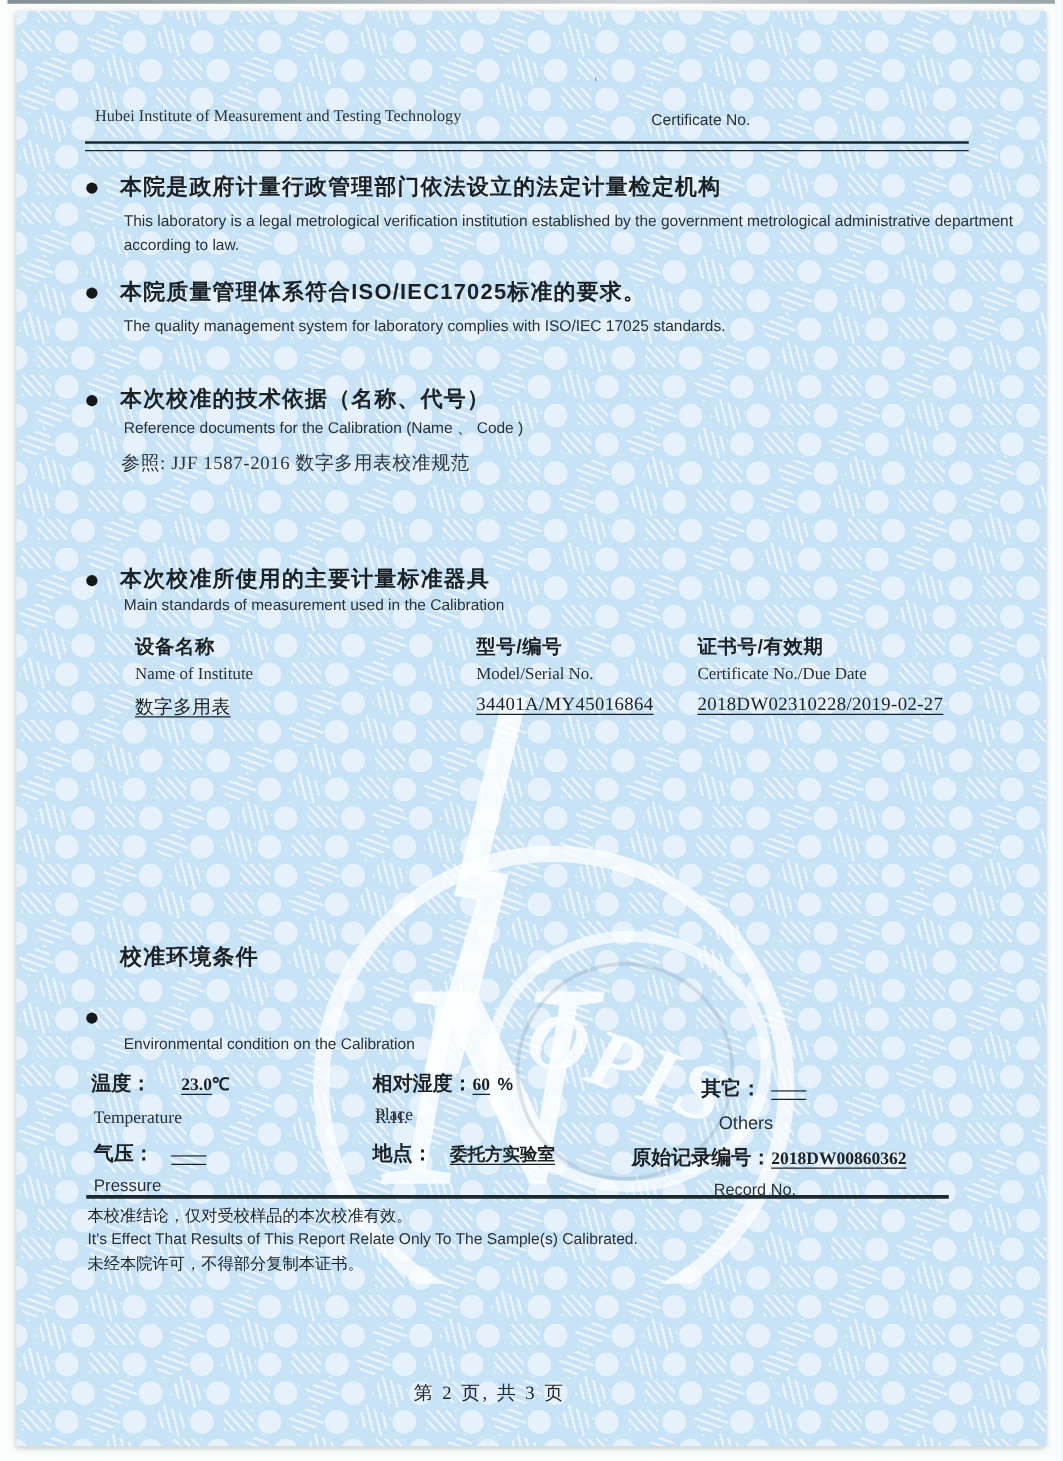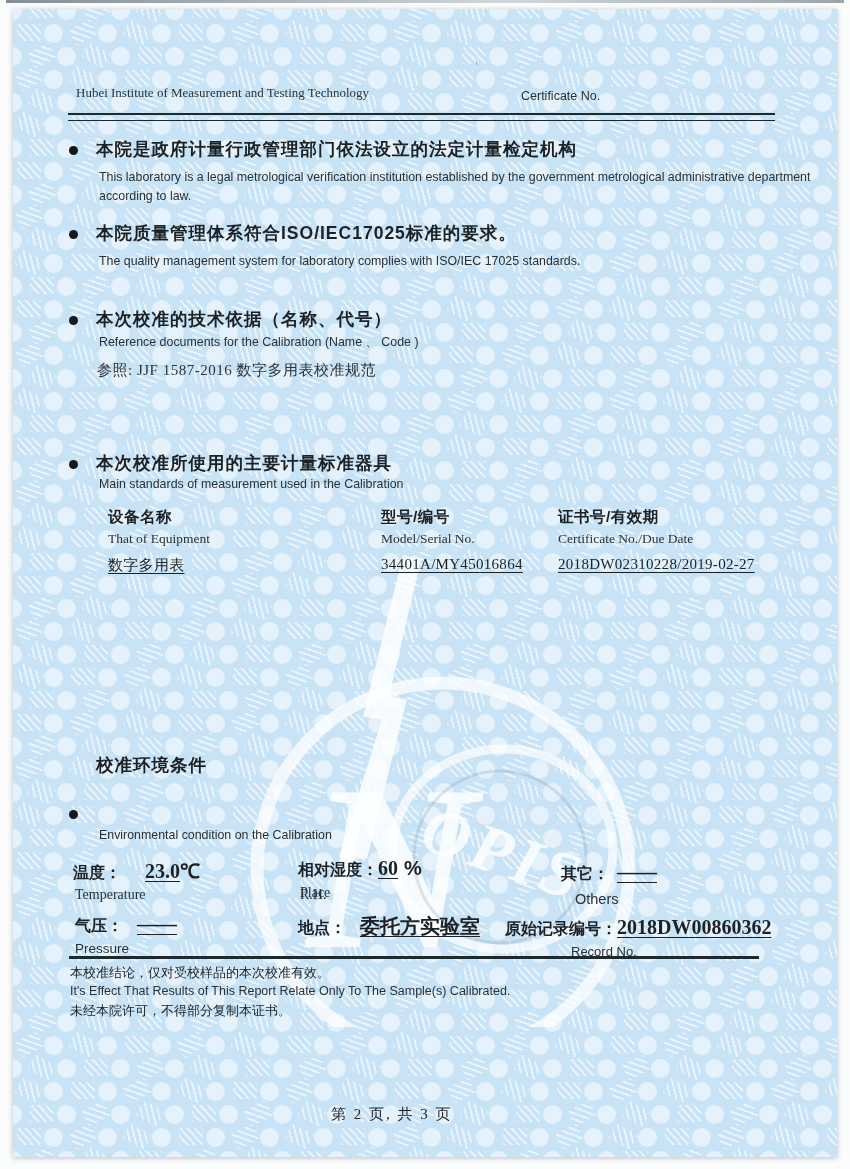--- a/index.html
+++ b/index.html
@@ -35,21 +35,21 @@
   .rule-double{left:55px;top:104px;width:707px;height:5px;
     border-top:2.5px solid #1d2a2d;border-bottom:1.8px solid #1d2a2d;}
   .stmt-cn{font-size:17.5px;font-weight:600;letter-spacing:1px;}
   .stmt-en{font-size:12.4px;}
   .ref-line{font-size:15px;color:#2e3437;letter-spacing:.5px;}
   .th-cn{font-size:15.5px;font-weight:600;letter-spacing:.5px;}
   .th-en{font-size:13.5px;}
   .td-val{font-size:15px;letter-spacing:.3px;}
   .env-cn{font-size:16px;font-weight:600;}
   .env-en{font-size:14px;}
-  .env-val{font-size:20px;}
+  .env-val{font-size:14px;}
   .rule-thick{left:56px;top:947px;width:690px;height:2.5px;background:#1d2a2d;}
   .disc{font-size:13px;}
   .disc-en{font-size:12.5px;}
   .footer{left:318px;top:1096px;font-size:15px;letter-spacing:2px;color:#20262a;}
   .tick{left:463px;top:50px;font-size:13px;color:rgba(55,70,82,.55);transform:rotate(-12deg);}
 </style>
 </head>
 <body>
 
 <div class="scan-edge-top"></div>
@@ -1668,21 +1668,21 @@
     <div class="blt" style="left:56px;top:307px"></div>
     <div class="a stmt-cn cn" style="left:83px;top:298px">本次校准的技术依据（名称、代号）</div>
     <div class="a stmt-en en" style="left:86px;top:325px">Reference documents for the Calibration (Name 、 Code )</div>
     <div class="a ref-line sf" style="left:84px;top:352px">参照: JJF 1587-2016 数字多用表校准规范</div>
 
     <div class="blt" style="left:56px;top:451px"></div>
     <div class="a stmt-cn cn" style="left:83px;top:442px">本次校准所使用的主要计量标准器具</div>
     <div class="a stmt-en en" style="left:86px;top:468px">Main standards of measurement used in the Calibration</div>
 
     <div class="a th-cn cn" style="left:95px;top:498px">设备名称</div>
-    <div class="a th-en sf en" style="left:95px;top:522px">That of Equipment</div>
+    <div class="a th-en sf en" style="left:95px;top:522px">Name of Institute</div>
     <div class="a td-val sf u cn" style="left:95px;top:547px">数字多用表</div>
 
     <div class="a th-cn cn" style="left:368px;top:498px">型号/编号</div>
     <div class="a th-en sf en" style="left:368px;top:522px">Model/Serial No.</div>
     <div class="a td-val sf u cn" style="left:368px;top:547px">34401A/MY45016864</div>
 
     <div class="a th-cn cn" style="left:545px;top:498px">证书号/有效期</div>
     <div class="a th-en sf en" style="left:545px;top:522px">Certificate No./Due Date</div>
     <div class="a td-val sf u cn" style="left:545px;top:547px">2018DW02310228/2019-02-27</div>
 

